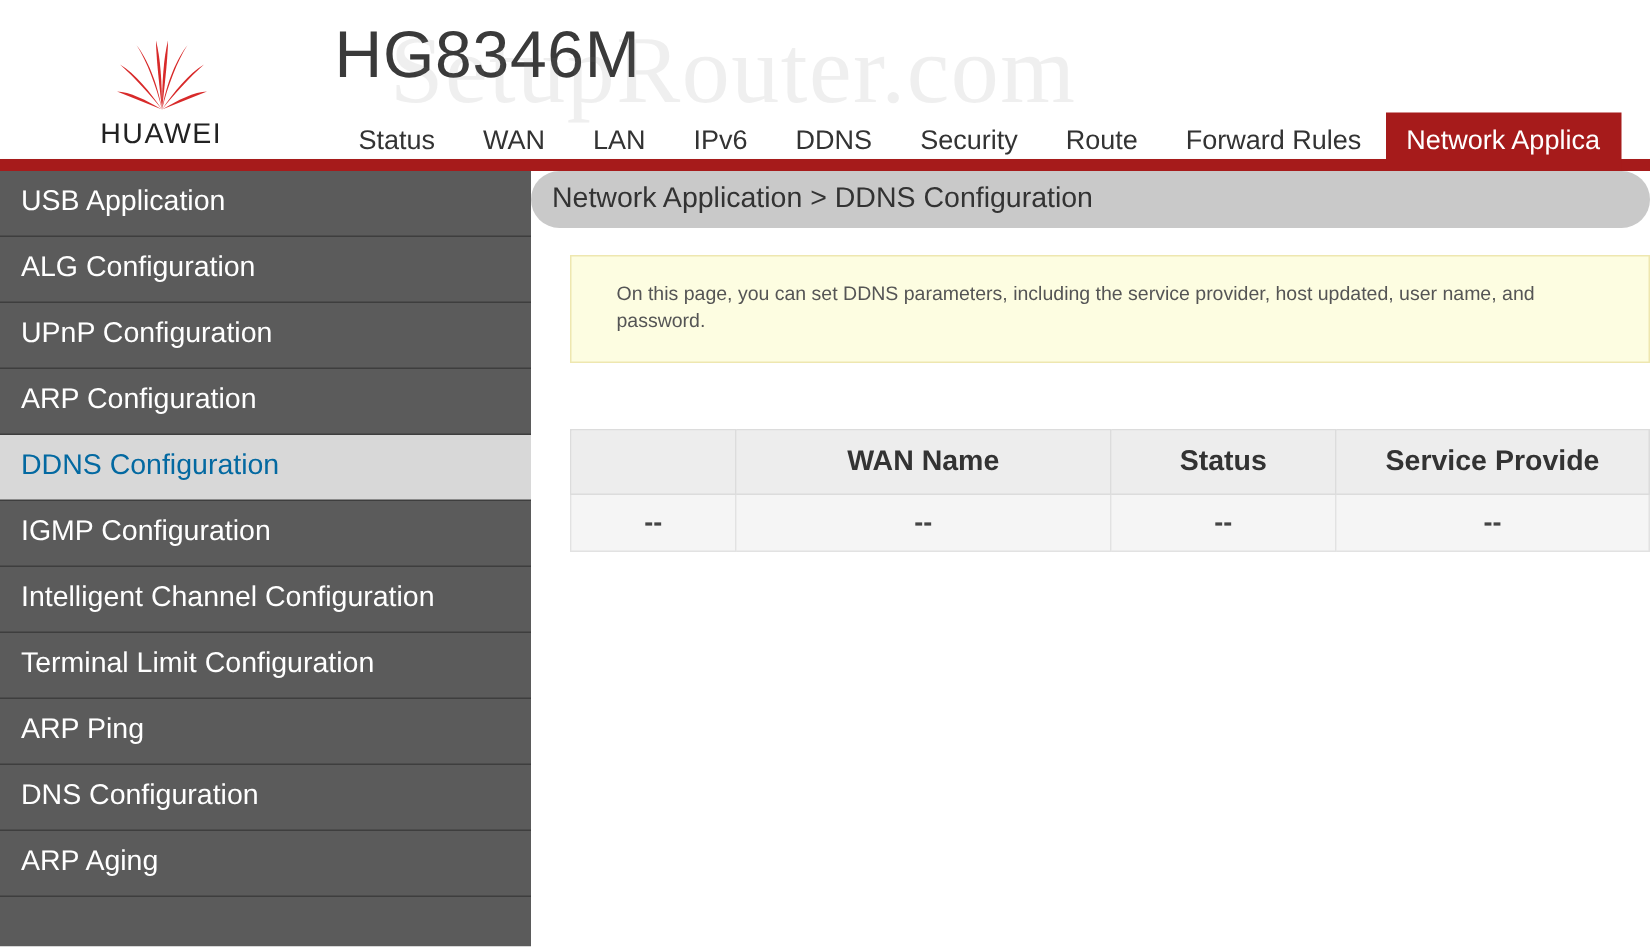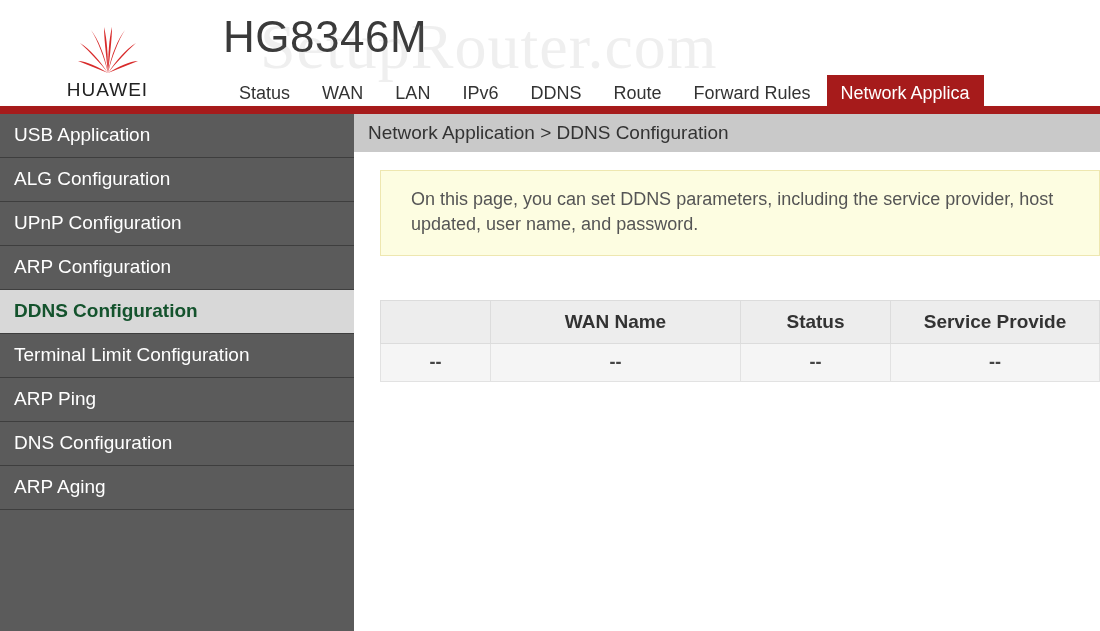--- a/index.html
+++ b/index.html
@@ -107,41 +107,42 @@
   .side-item {
     color: #fff;
     font-size: 19px;
     padding: 10px 14px 11px 14px;
     border-bottom: 1px solid #3e3e3e;
     cursor: pointer;
     background: #5b5b5b;
   }
   .side-item.active {
     background: #d8d8d8;
-    color: #14532d;
-    font-weight: 700;
+    color: #0369a1;
+    font-weight: 400;
   }
   .content {
     flex: 1;
     background: #fff;
     overflow: hidden;
   }
   .breadcrumb {
     background: #c9c9c9;
     color: #333;
     font-size: 19px;
     padding: 8px 14px;
+    border-radius: 19px;
   }
   .infobox {
     background: #fdfde1;
     border: 1px solid #eee7b0;
     margin: 18px 0 0 26px;
     padding: 16px 20px 18px 30px;
     color: #555;
-    font-size: 18px;
+    font-size: 13px;
     line-height: 1.4;
   }
   .table-wrap {
     margin: 44px 0 0 26px;
   }
   table {
     border-collapse: collapse;
     width: 100%;
   }
   th {
@@ -190,37 +191,40 @@
     <div class="brand">HUAWEI</div>
   </div>
   <div class="model-block">
     <div class="model">HG8346M</div>
     <div class="topnav">
       <div class="topnav-item">Status</div>
       <div class="topnav-item">WAN</div>
       <div class="topnav-item">LAN</div>
       <div class="topnav-item">IPv6</div>
       <div class="topnav-item">DDNS</div>
+      <div class="topnav-item">Security</div>
       <div class="topnav-item">Route</div>
       <div class="topnav-item">Forward Rules</div>
       <div class="topnav-item active">Network Applica</div>
     </div>
   </div>
 </div>
 
 <div class="redbar"></div>
 
 <div class="body">
 
   <div class="sidebar">
     <div class="side-item">USB Application</div>
     <div class="side-item">ALG Configuration</div>
     <div class="side-item">UPnP Configuration</div>
     <div class="side-item">ARP Configuration</div>
     <div class="side-item active">DDNS Configuration</div>
+    <div class="side-item">IGMP Configuration</div>
+    <div class="side-item">Intelligent Channel Configuration</div>
     <div class="side-item">Terminal Limit Configuration</div>
     <div class="side-item">ARP Ping</div>
     <div class="side-item">DNS Configuration</div>
     <div class="side-item">ARP Aging</div>
   </div>
 
   <div class="content">
     <div class="breadcrumb">Network Application &gt; DDNS Configuration</div>
     <div class="infobox">On this page, you can set DDNS parameters, including the service provider, host updated, user name, and password.</div>
 

